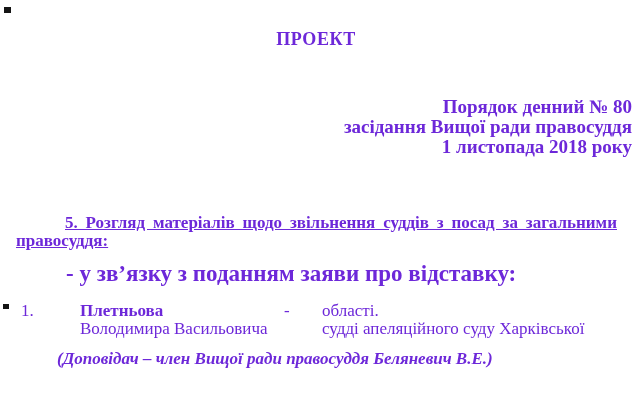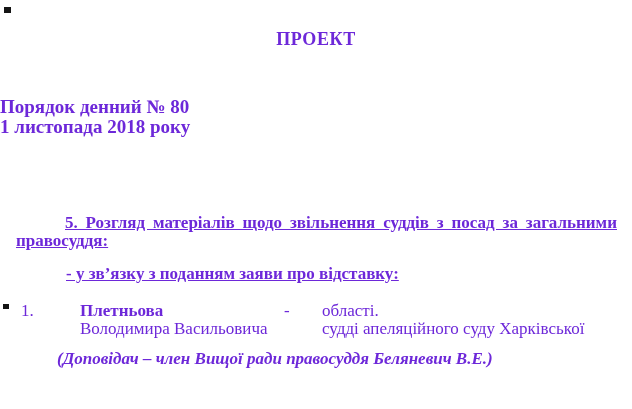--- a/index.html
+++ b/index.html
@@ -15,37 +15,37 @@
   .artifact.a1 { left:4px; top:7px; width:7px; height:6px; }
   .artifact.a2 { left:3px; top:304px; width:6px; height:5px; }
 
   .doc-label {
     position:absolute; top:30px; left:0; width:632px;
     text-align:center; font-weight:bold; font-size:18px; line-height:18px;
     letter-spacing:0.6px;
   }
   .agenda {
     position:absolute; top:97px; left:0; width:632px;
-    text-align:left; font-weight:bold; font-size:19px; line-height:20px;
+    text-align:right; font-weight:bold; font-size:19px; line-height:20px;
   }
   .heading {
     position:absolute; top:214px; left:16px; width:601px;
     font-weight:bold; font-size:17px; line-height:17.5px;
   }
   .heading .l1 {
     text-indent:49px;
     text-align:justify; text-align-last:justify;
     white-space:nowrap;
     text-decoration:underline;
   }
   .heading .l2 { text-decoration:underline; }
   .subitem {
     position:absolute; top:265px; left:66px;
-    font-weight:bold; font-size:17px; line-height:17.5px;
-    text-decoration:underline; white-space:nowrap;
+    font-weight:bold; font-size:23px; line-height:17.5px;
+    white-space:nowrap;
   }
   .case-row { position:absolute; top:302px; left:0; width:632px; font-size:17px; line-height:17.5px; }
   .case-num  { position:absolute; left:21px; top:0; }
   .case-name { position:absolute; left:80px; top:0; width:226px; }
   .case-name .bold { font-weight:bold; }
   .case-sep  { position:absolute; left:284px; top:0; }
   .case-pos  { position:absolute; left:322px; top:0; width:300px; }
   .reporter {
     position:absolute; top:350px; left:57px;
     font-weight:bold; font-size:17px; line-height:17.5px; white-space:nowrap;font-style:italic;
@@ -56,20 +56,21 @@
 
 <div class="page">
 
   <div class="artifact a1"></div>
   <div class="artifact a2"></div>
 
   <div class="doc-label">ПРОЕКТ</div>
 
   <div class="agenda">
     <div>Порядок денний № 80</div>
+    <div>засідання Вищої ради правосуддя</div>
     <div>1 листопада 2018 року</div>
   </div>
 
   <div class="heading">
     <div class="l1">5. Розгляд матеріалів щодо звільнення суддів з посад за загальними</div>
     <div class="l2">правосуддя:</div>
   </div>
 
   <div class="subitem">- у зв’язку з поданням заяви про відставку:</div>
 

